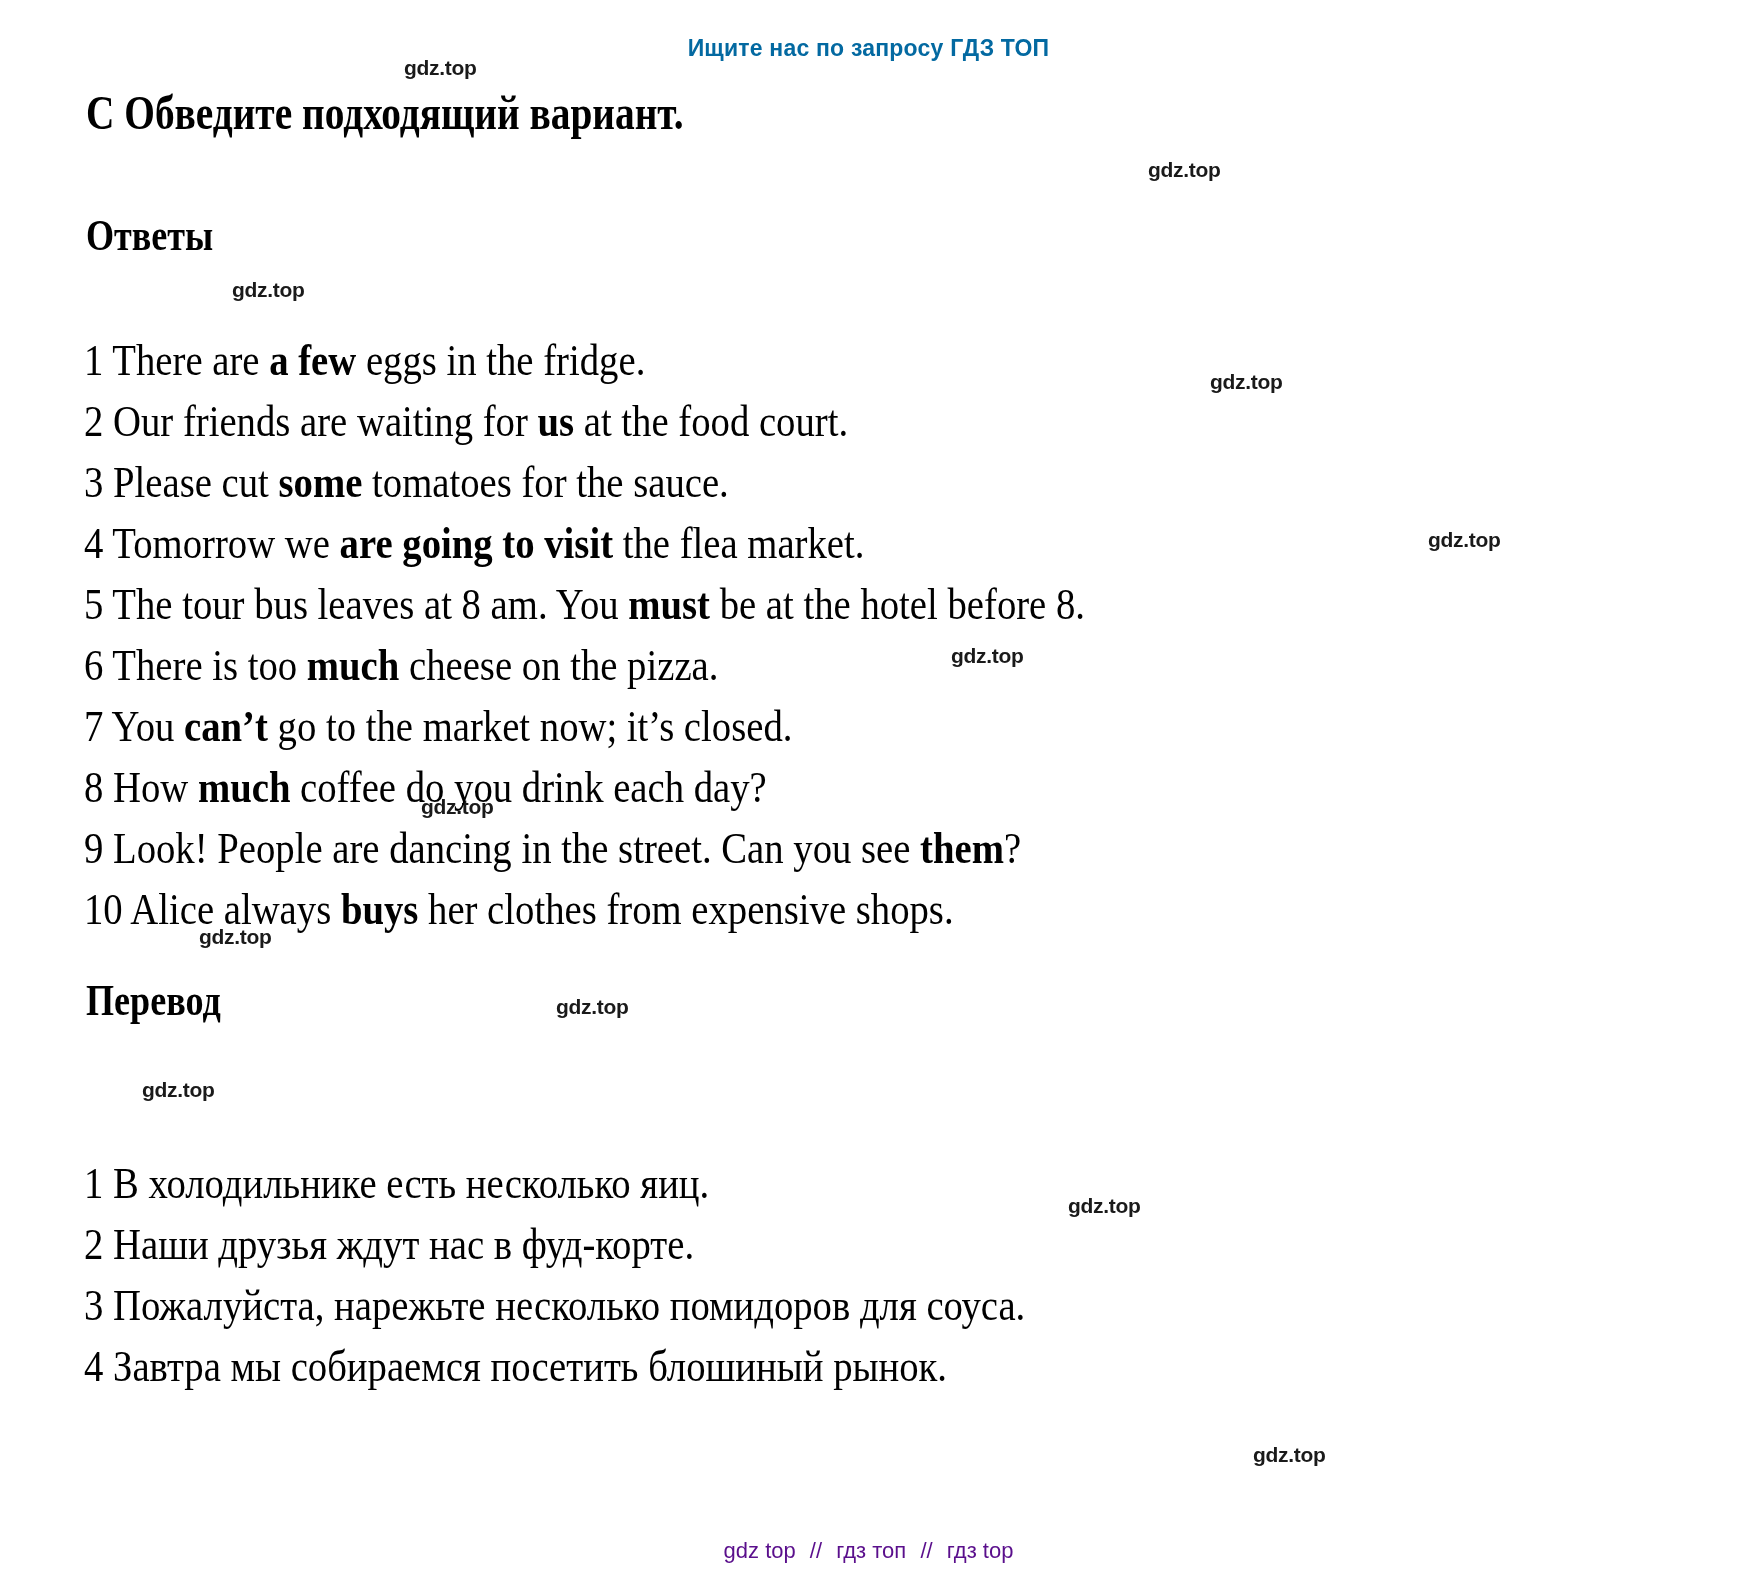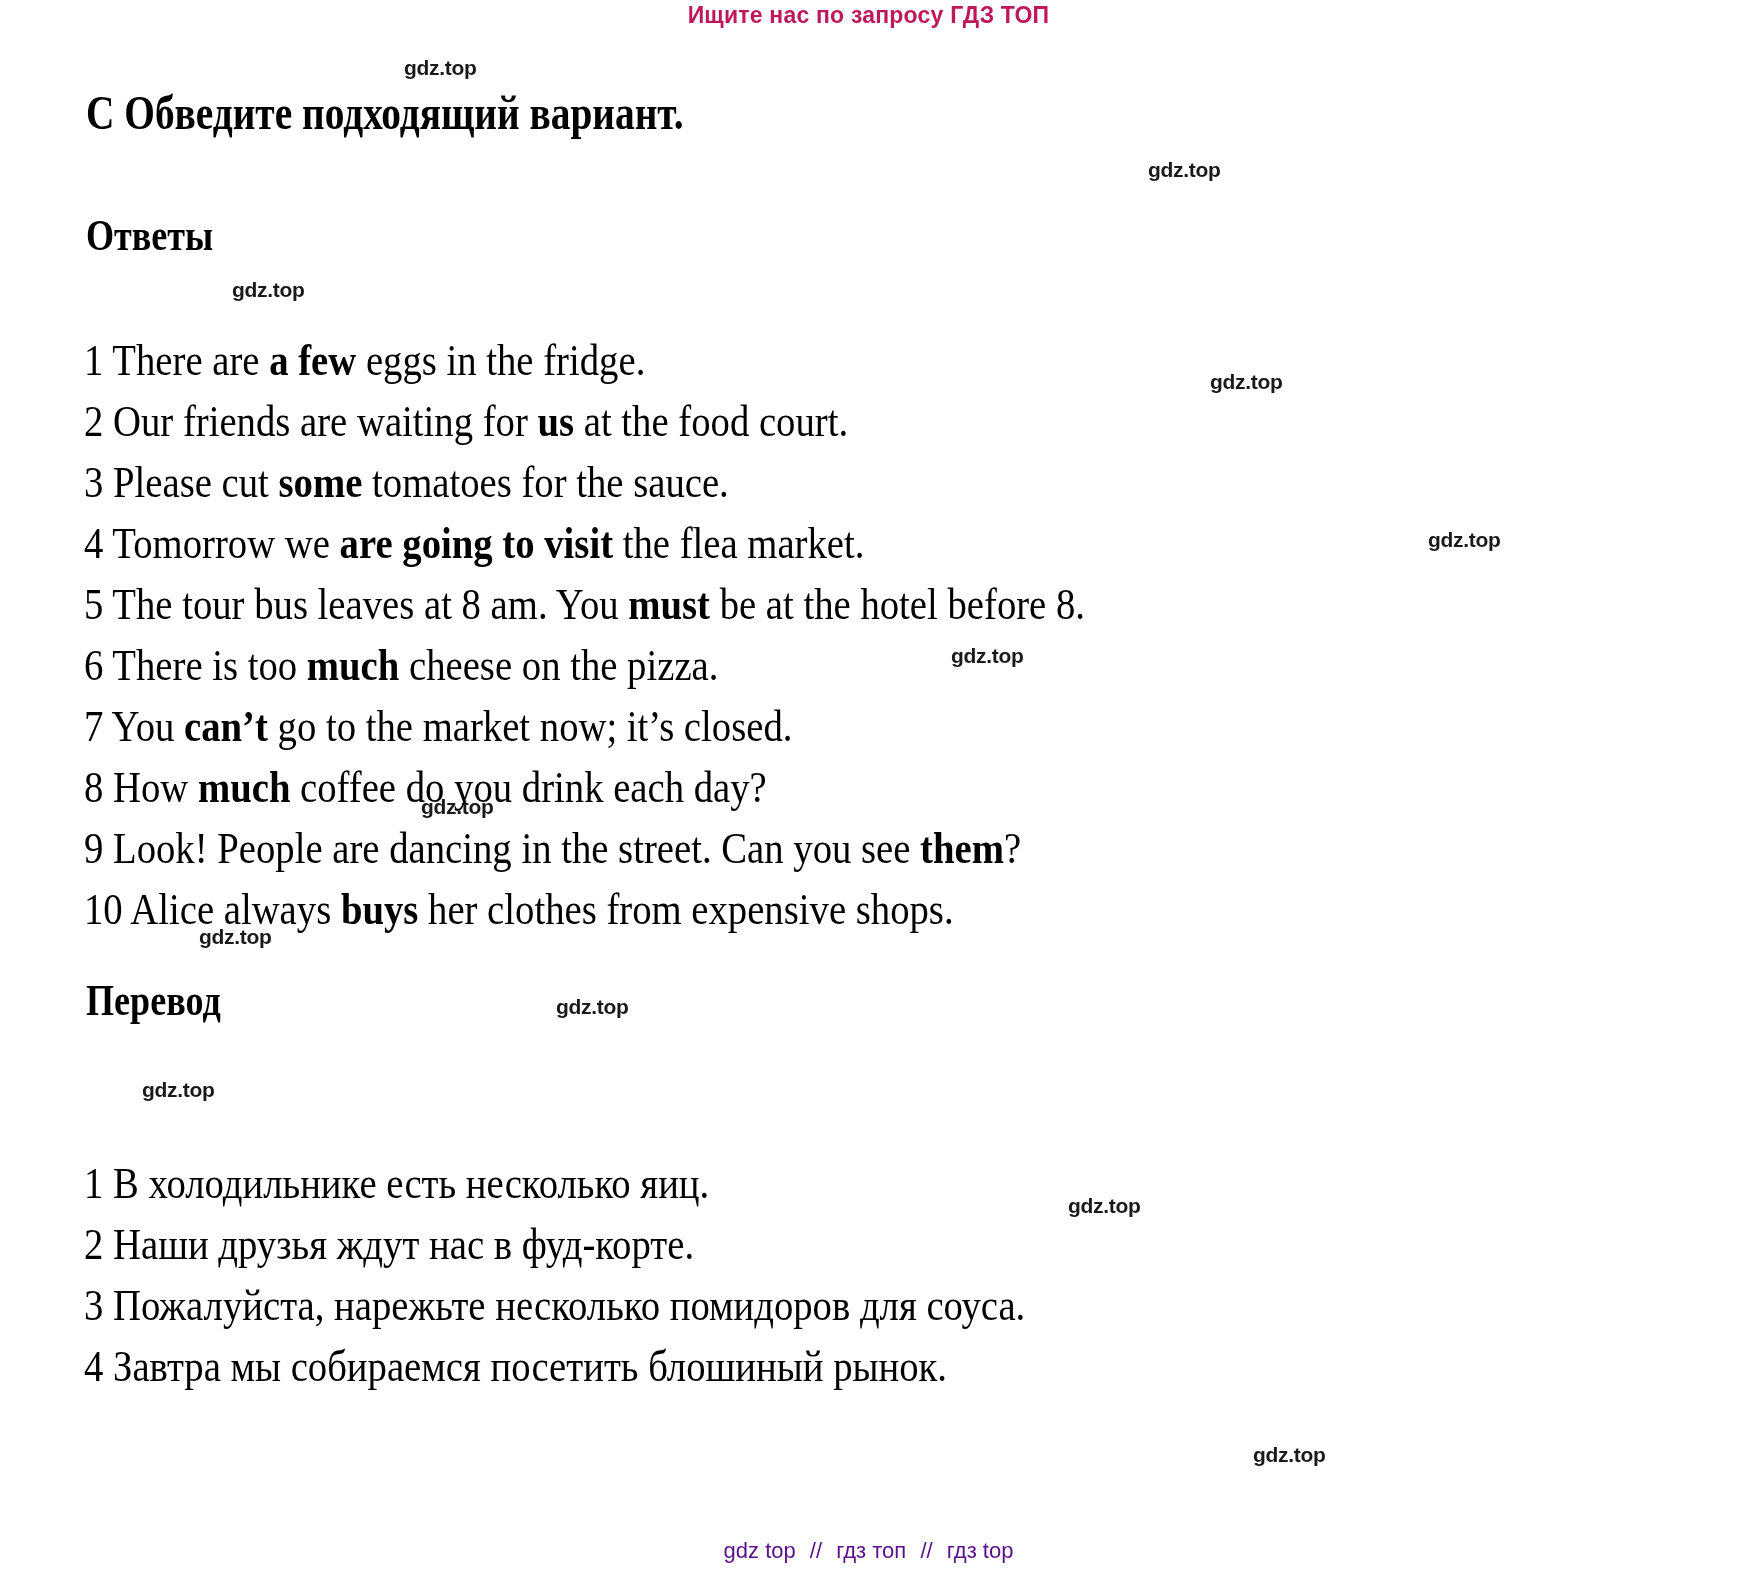--- a/index.html
+++ b/index.html
@@ -80,21 +80,21 @@
     font-family: "Liberation Sans", "DejaVu Sans", sans-serif;
     font-size: 22px;
     color: #5a0f8c;
     white-space: nowrap;
   }
   .footer-links .sep { padding: 0 8px; }
 </style>
 </head>
 <body>
 
-<div class="promo-banner" style="color: #be185d;">Ищите нас по запросу ГДЗ ТОП</div>
+<div class="promo-banner" style="color: #0369a1; margin-top: 33px;">Ищите нас по запросу ГДЗ ТОП</div>
 
 <div id="watermark-layer">
     <div class="wm" style="left: 404px; top: 56px;">gdz.top</div>
     <div class="wm" style="left: 1148px; top: 158px;">gdz.top</div>
     <div class="wm" style="left: 232px; top: 278px;">gdz.top</div>
     <div class="wm" style="left: 1210px; top: 370px;">gdz.top</div>
     <div class="wm" style="left: 1428px; top: 528px;">gdz.top</div>
     <div class="wm" style="left: 951px; top: 644px;">gdz.top</div>
     <div class="wm" style="left: 421px; top: 795px;">gdz.top</div>
     <div class="wm" style="left: 199px; top: 925px;">gdz.top</div>

